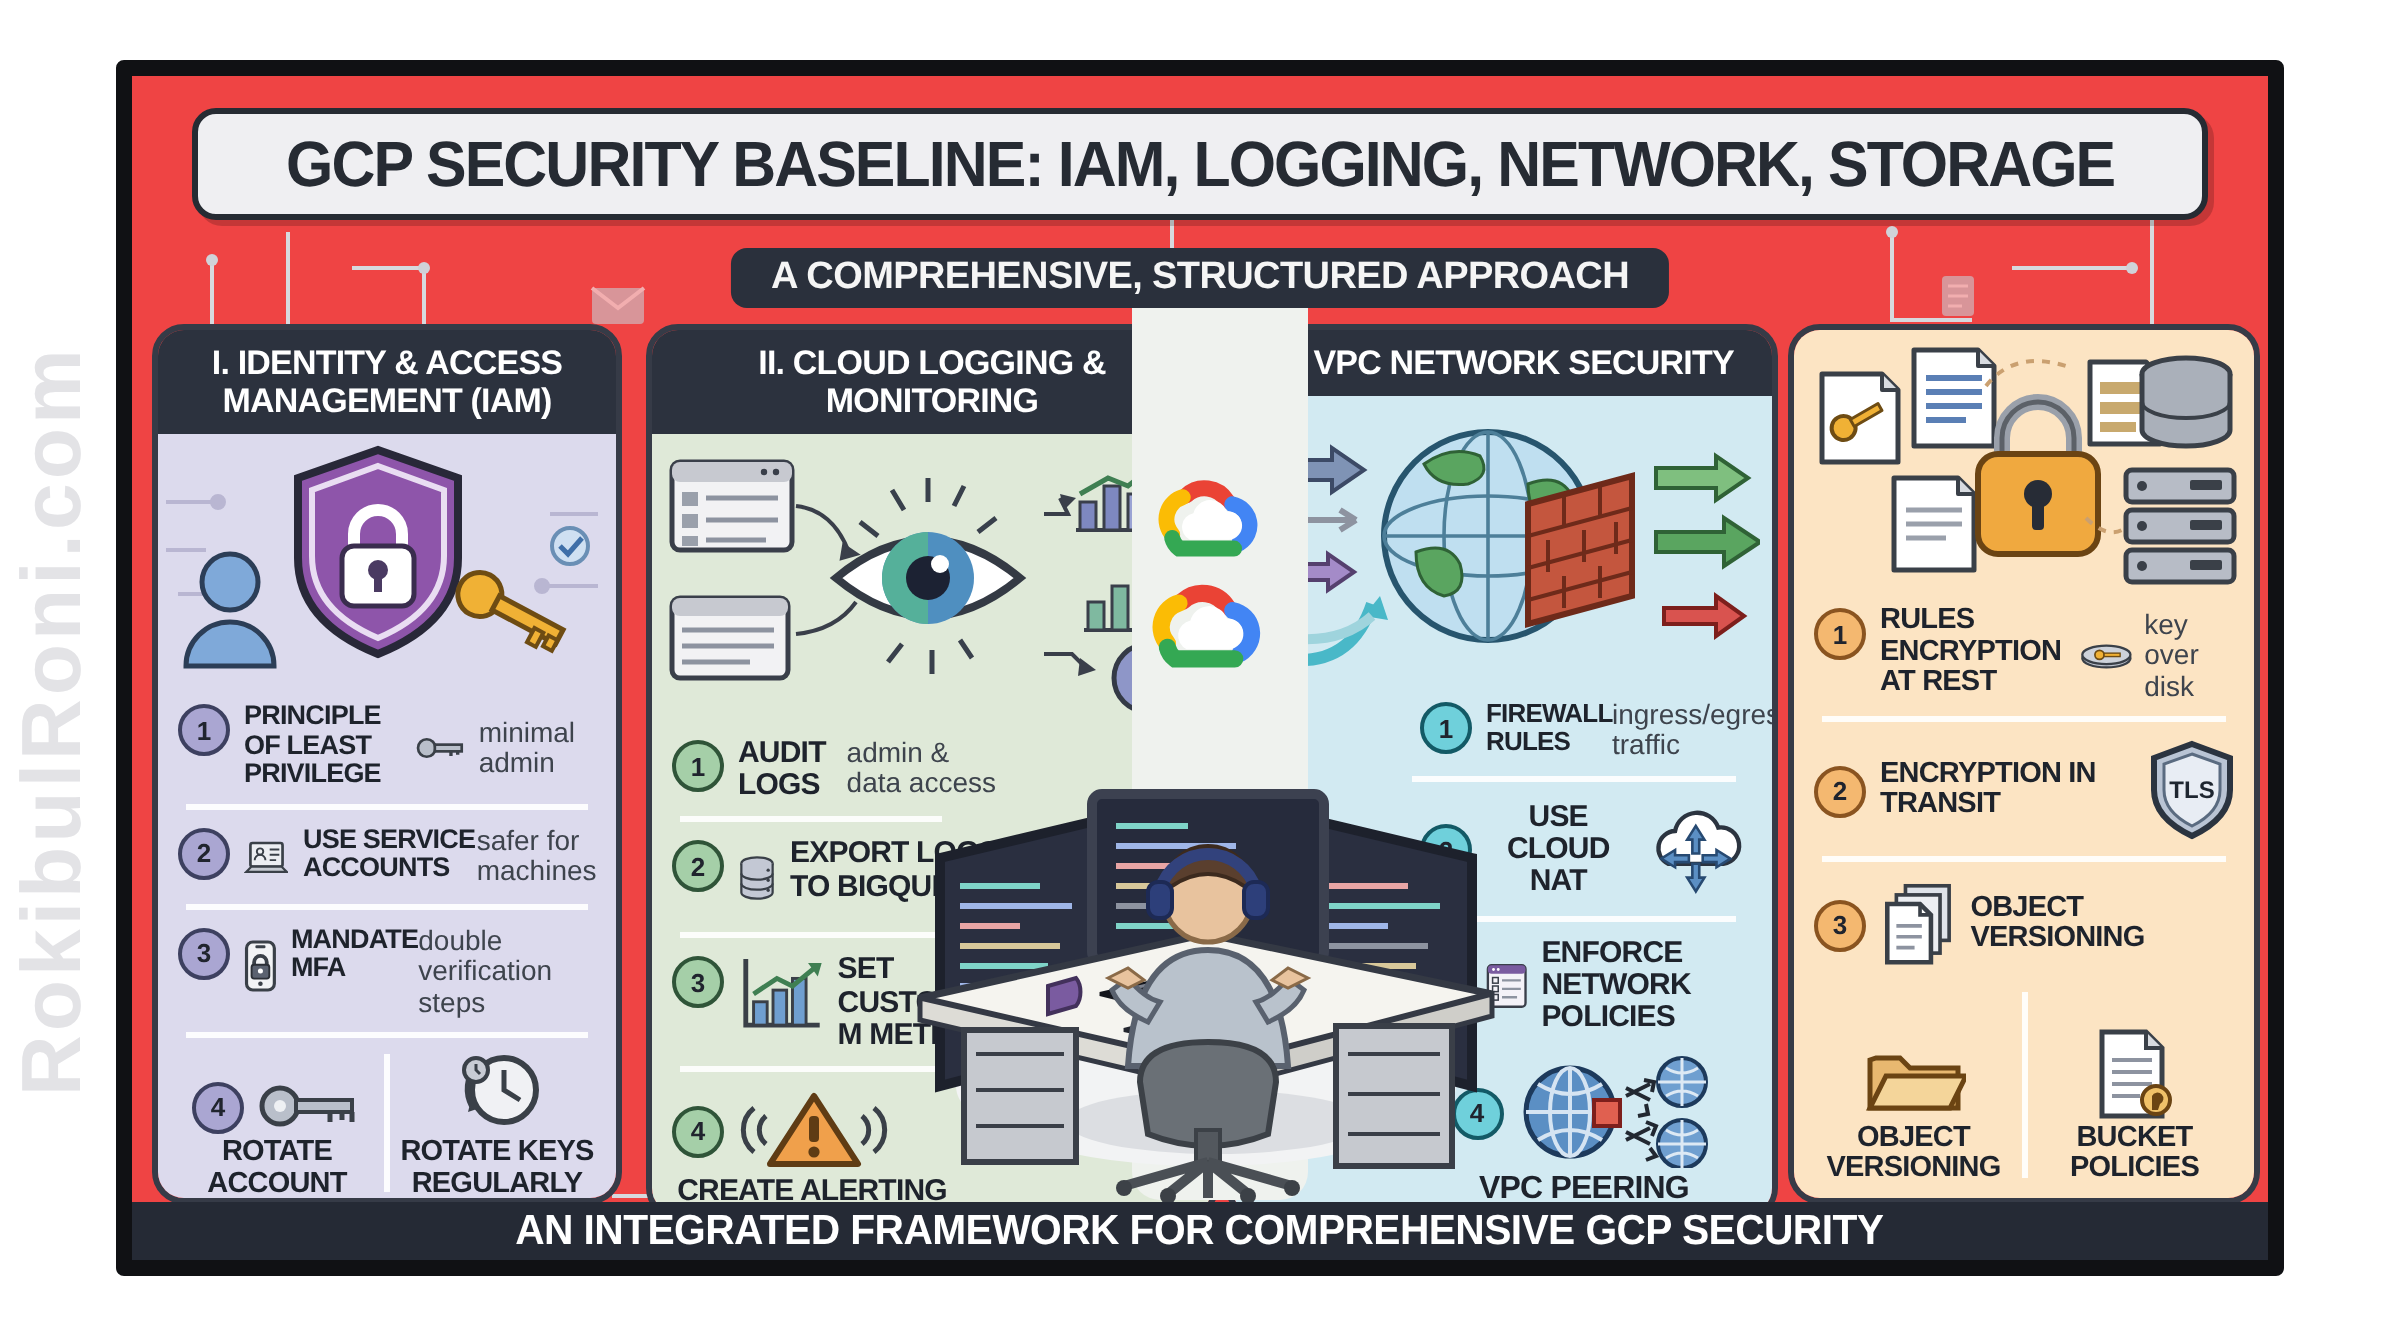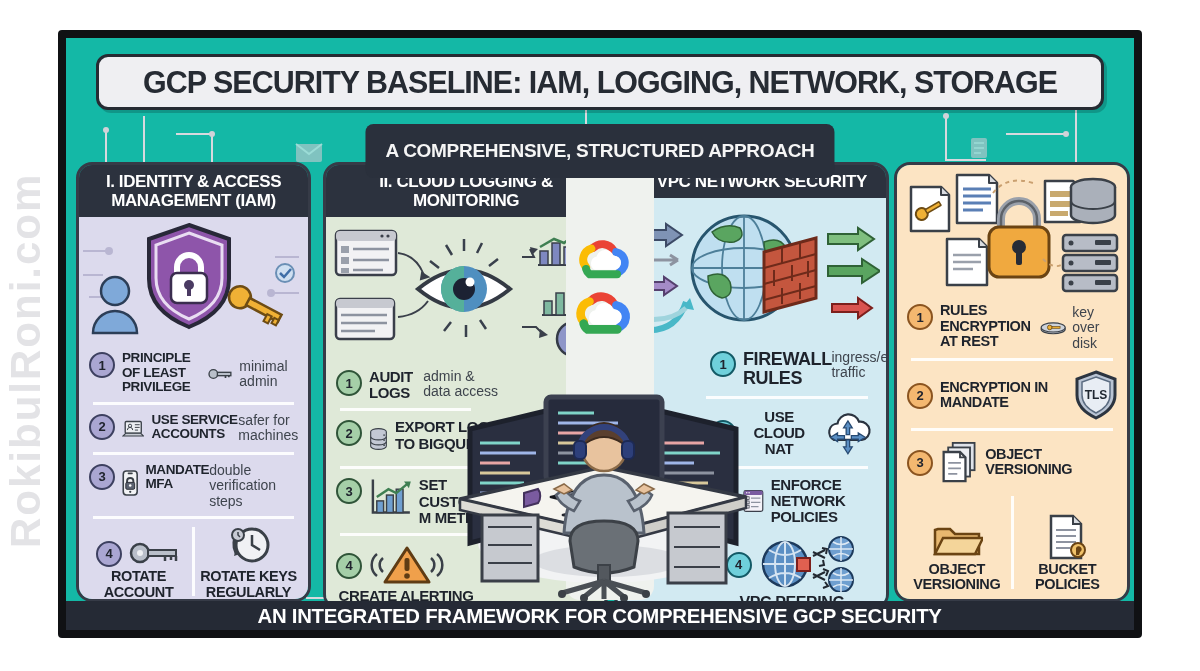--- a/index.html
+++ b/index.html
@@ -6,33 +6,33 @@
   .canvas { position:relative; width:1200px; height:671px; background:#ffffff; overflow:hidden;
             font-family:"Liberation Sans", sans-serif; }
   .vtext { writing-mode:vertical-rl; transform:rotate(180deg); white-space:nowrap; }
 
   .wm-left { position:absolute; left:2px; top:95px; height:530px; font-size:42px; font-weight:bold;
              color:#e3e3e6; letter-spacing:2px; text-align:center; }
   .wm-right { position:absolute; left:1118px; top:362px; height:240px; font-size:11px;
               color:#97999e; letter-spacing:.5px; }
 
   .frame { position:absolute; left:58px; top:30px; width:1068px; height:592px;
-           background:#14b8a6; border:8px solid #101114; border-radius:4px; }
+           background:#ef4444; border:8px solid #101114; border-radius:4px; }
 
   .bg-circuit { position:absolute; inset:0; z-index:0; }
 
   .title-banner { position:absolute; left:50%; transform:translateX(-50%); top:16px; width:1002px; height:50px;
                   background:#efeff2; border:3px solid #262b33; border-radius:12px; z-index:5;
                   display:flex; align-items:center; justify-content:center;
                   box-shadow:3px 3px 0 rgba(0,0,0,.18); }
   .title-banner span { font-size:32px; font-weight:bold; color:#262b33; letter-spacing:-1px;
                        transform:scaleX(.95); white-space:nowrap; }
   .subtitle-banner { position:absolute; left:50%; transform:translateX(-50%); top:86px; height:30px;
                      background:#2a303c; color:#f5f5f5; border-radius:8px; z-index:5;
-                     display:flex; align-items:center; padding:12px 20px; }
+                     display:flex; align-items:center; padding:0 20px; }
   .subtitle-banner span { font-size:19px; font-weight:bold; letter-spacing:-.3px; white-space:nowrap; }
 
   .col { position:absolute; top:124px; border:3px solid #363b47; border-radius:16px; overflow:hidden;
          display:flex; flex-direction:column; z-index:2; }
   .col-h { background:#2c323e; color:#ffffff; text-align:center; font-weight:bold;
            padding:7px 4px; font-size:17px; letter-spacing:-.4px; line-height:1.12; }
   .col-b { flex:1; position:relative; display:flex; flex-direction:column; }
 
   .c1 { left:10px;  width:229px; height:434px; }
   .c2 { left:257px; width:280px; height:442px; }
@@ -369,21 +369,21 @@
           <g>
             <path d="M212,36 h30 v-6 l16,11 -16,11 v-6 h-30 z" fill="#7fbf7f" stroke="#2f6236" stroke-width="2"></path>
             <path d="M212,68 h34 v-7 l18,12 -18,12 v-7 h-34 z" fill="#5aa560" stroke="#2f6236" stroke-width="2"></path>
             <path d="M216,106 h26 v-6 l14,10 -14,10 v-6 h-26 z" fill="#d9534f" stroke="#7d1f1c" stroke-width="2"></path>
           </g>
         </svg>
         <div class="items" style="align-self:flex-end; width:182px; margin-right:4px">
           <div class="item">
             <span class="num">1</span>
             <div class="itxt">
-              <div class="ititle" style="font-size:18px">FIREWALL RULES</div>
+              <div class="ititle" style="font-size:13px">FIREWALL RULES</div>
               <span class="isub">ingress/egress traffic</span>
             </div>
           </div>
           <div class="sep" style="margin-left:6px"></div>
           <div class="item" style="align-items:center">
             <span class="num">2</span>
             <div class="itxt" style="align-items:center">
               <div class="ititle" style="font-size:15px; text-align:center">
                 <span style="display:block">USE</span>
                 <span style="display:block">CLOUD NAT</span>
@@ -499,21 +499,21 @@
                   <rect x="21" y="8.5" width="14" height="3" fill="#f0b135" stroke="#6e4c13" stroke-width="1.2"></rect>
                 </svg>
                 <span class="isub">key over disk</span>
               </div>
             </div>
           </div>
           <div class="sep"></div>
           <div class="item" style="align-items:center">
             <span class="num">2</span>
             <div class="itxt" style="flex:1">
-              <div class="ititle" style="font-size:14.5px">ENCRYPTION IN MANDATE</div>
+              <div class="ititle" style="font-size:14.5px">ENCRYPTION IN TRANSIT</div>
             </div>
             <svg width="46" height="52" viewBox="0 0 46 52">
               <path d="M23,3 L42,10 V26 q0,14 -19,23 q-19,-9 -19,-23 V10 Z" fill="#b9c4d4" stroke="#2b3440" stroke-width="3"></path>
               <path d="M23,8 L37,13 V26 q0,11 -14,18 q-14,-7 -14,-18 V13 Z" fill="#e8edf4" stroke="#5a6b80" stroke-width="1.5"></path>
               <text x="23" y="30" text-anchor="middle" font-size="12" font-weight="bold" fill="#1e2630" font-family="Liberation Sans, sans-serif">TLS</text>
             </svg>
           </div>
           <div class="sep"></div>
           <div class="item" style="align-items:center">
             <span class="num">3</span>

